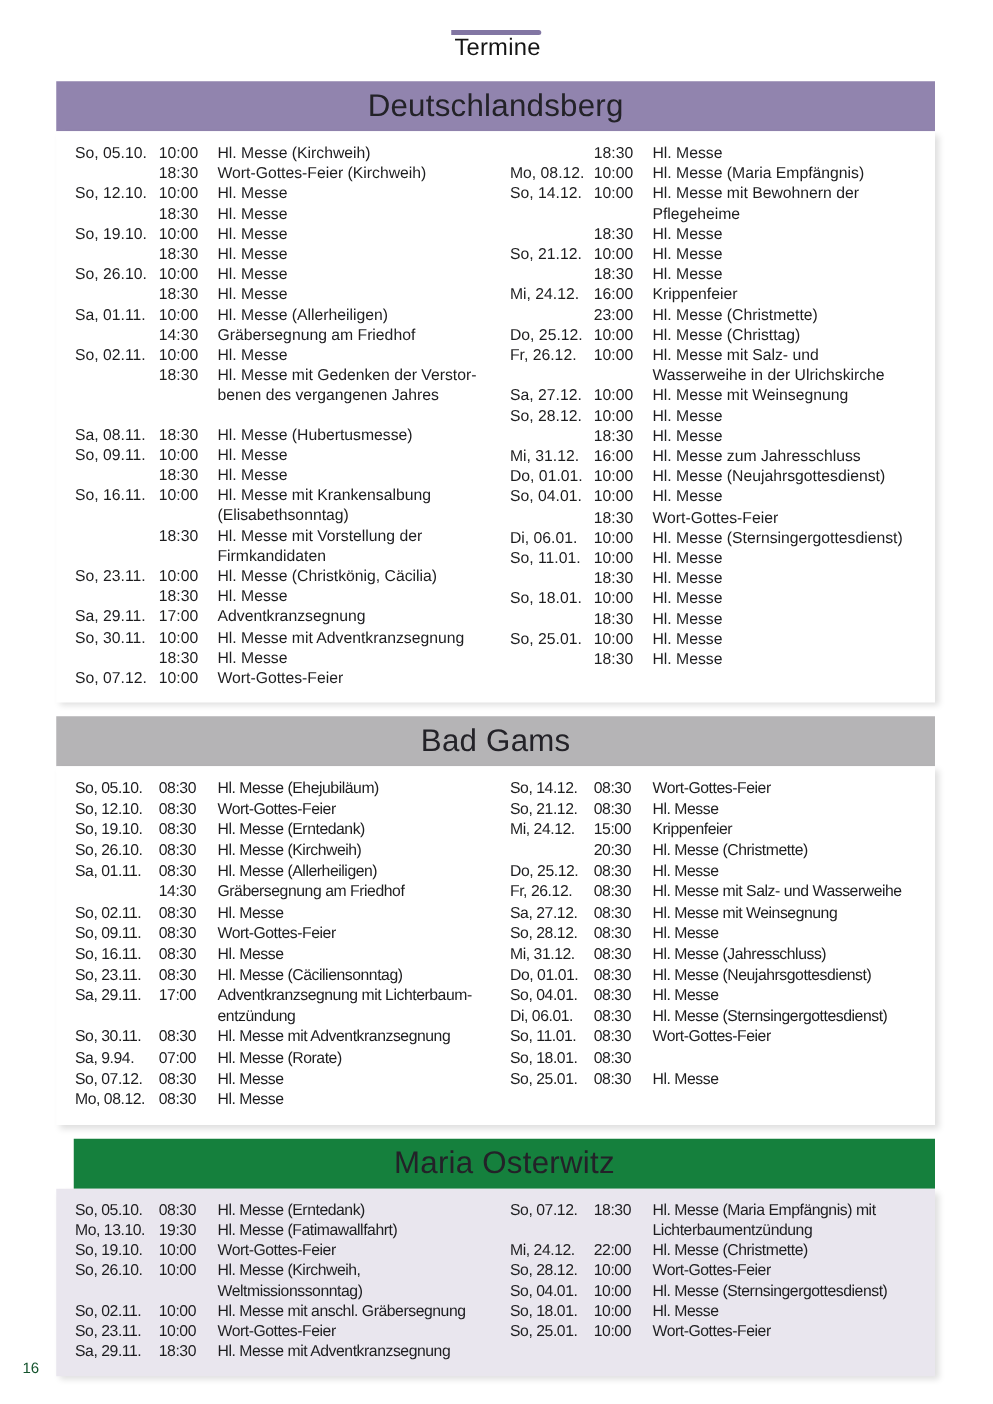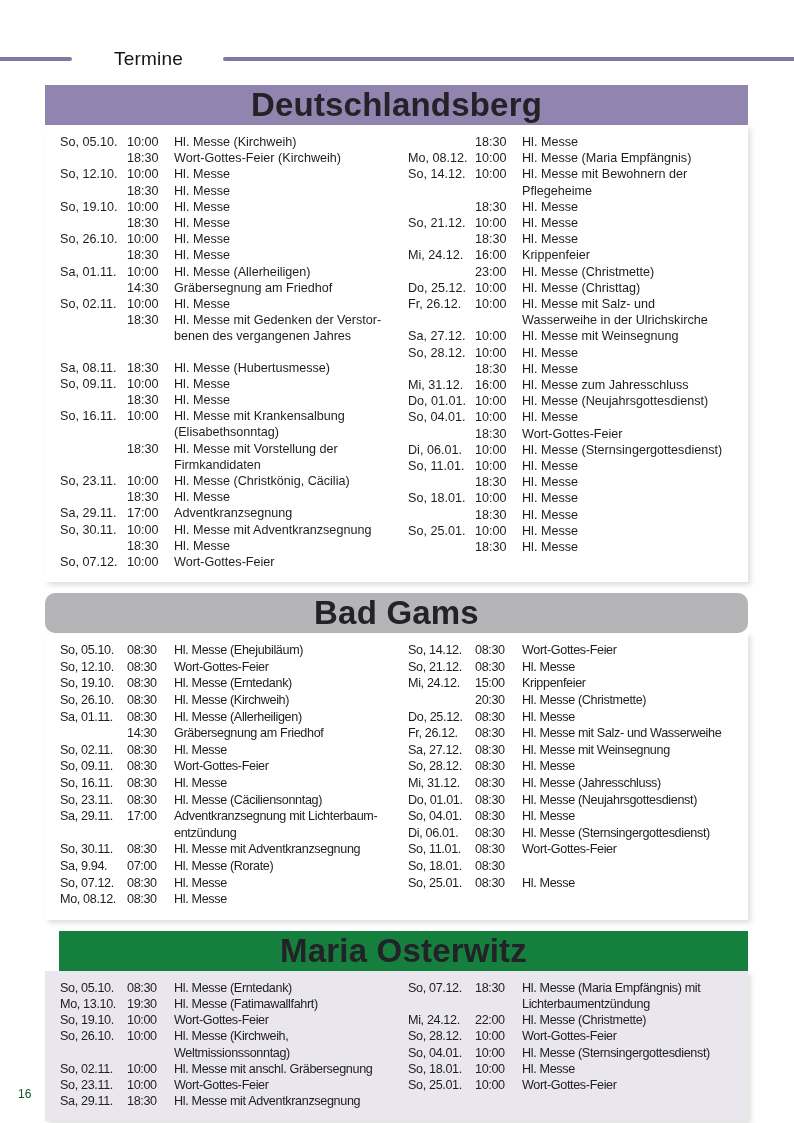--- a/index.html
+++ b/index.html
@@ -3,30 +3,30 @@
 <meta charset="utf-8">
 <style>
   :root{ --rule:#8276a3; }
   *{ box-sizing:border-box; }
   html,body{ margin:0; padding:0; }
   body{
     width:794px; height:1123px; position:relative; overflow:hidden;
     background:#ffffff; color:#1c1c1e;
     font-family:"Liberation Sans","DejaVu Sans",sans-serif;
   }
-  .top-bar{ display:flex; align-items:center; padding-top:48px; }
+  .top-bar{ display:flex; align-items:center; padding-top:24px;flex-direction:column; }
   .rule{ height:4px; background:var(--rule); }
   .rule-left{ width:72px; border-radius:0 2px 2px 0; }
   .rule-right{ flex:1; border-radius:2px 0 0 2px; }
   .page-title{ font-size:19px; font-weight:400; margin:0 40px 0 42px; color:#151515; letter-spacing:.2px; }
 
   .sections{ margin:15px 46px 0 45px; }
   .section{ margin-top:11px; }
   .sec-header{ height:40px; display:flex; align-items:center; justify-content:center; }
-  .sec-title{ font-size:33px; font-weight:700; color:#232228; letter-spacing:.2px; }
+  .sec-title{ font-size:25px; font-weight:400; color:#232228; letter-spacing:.2px; }
   .sec-body{
     display:grid; grid-template-columns:1fr 1fr; column-gap:20px;
     padding:9px 12px 12px 15px;
     box-shadow:3px 3px 5px rgba(0,0,0,.13);
   }
   .col{ min-width:0; }
   .row{
     display:grid; grid-template-columns:60px 40px 1fr; column-gap:7px;
     font-size:12.6px; line-height:16.2px; color:#1d1d1f;
   }
@@ -297,21 +297,21 @@
           <div class="row">
             <span class="c-date"></span>
             <span class="c-time">18:30</span>
             <span class="c-desc">Hl. Messe</span>
           </div>
         </div>
     </div>
   </div>
 
   <div class="section condensed sec-bad-gams">
-    <div class="sec-header" style="background: rgb(181, 180, 182); border-radius: 10px;">
+    <div class="sec-header" style="background: rgb(181, 180, 182);">
       <span class="sec-title">Bad Gams</span>
     </div>
     <div class="sec-body" style="background: rgb(255, 255, 255);">
       <div class="col">
           <div class="row">
             <span class="c-date">So, 05.10.</span>
             <span class="c-time">08:30</span>
             <span class="c-desc">Hl. Messe (Ehejubiläum)</span>
           </div>
           <div class="row">

